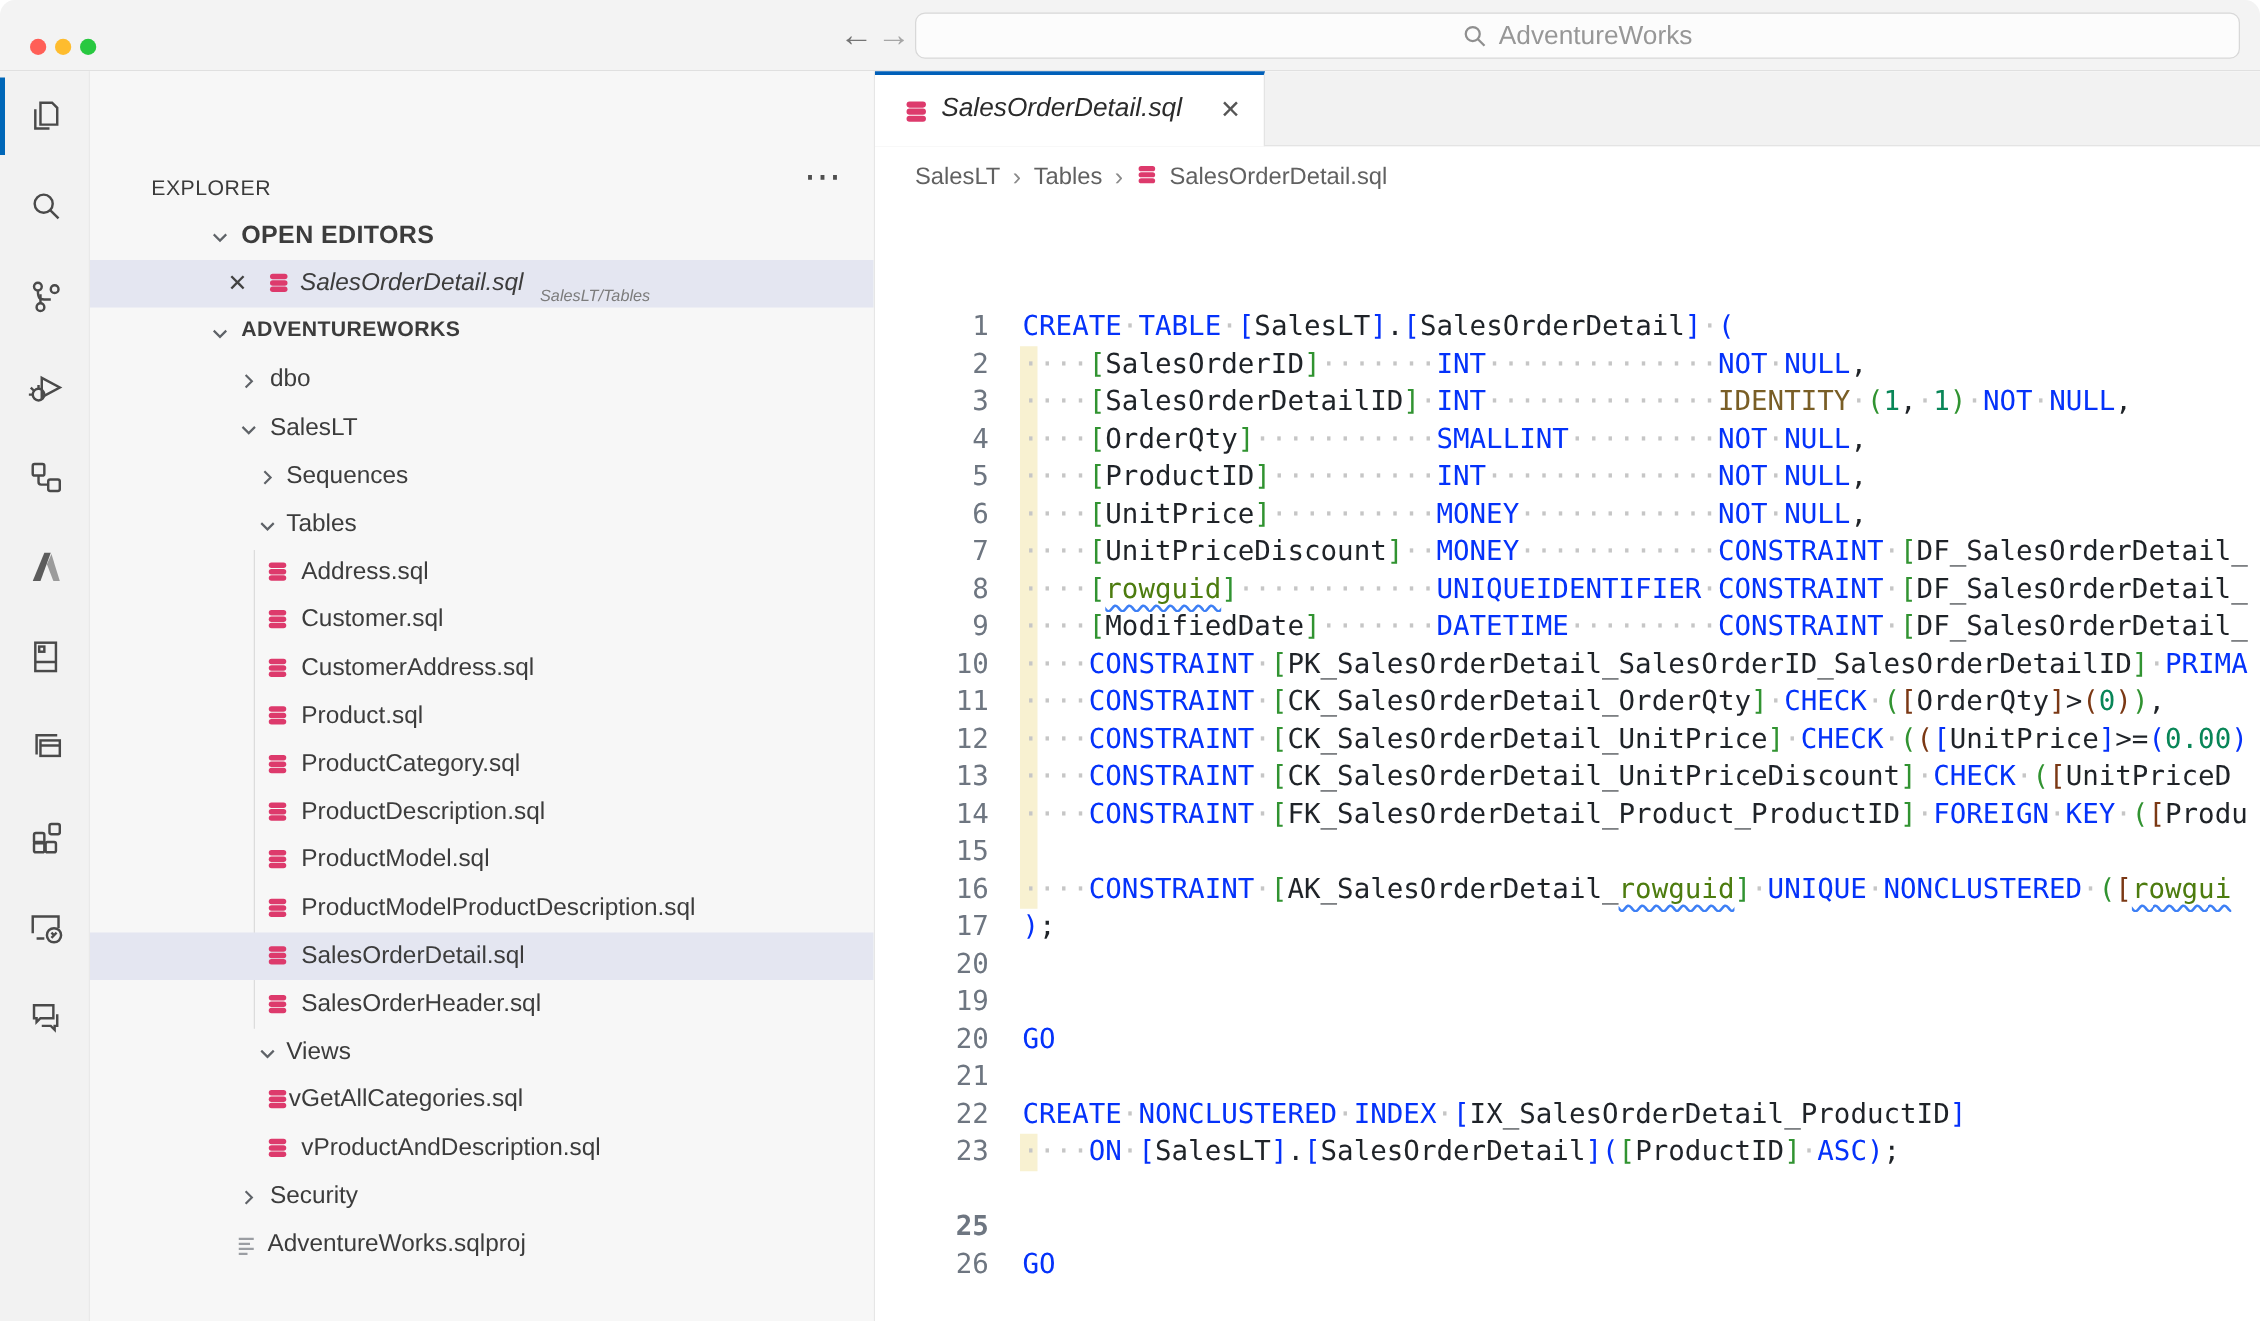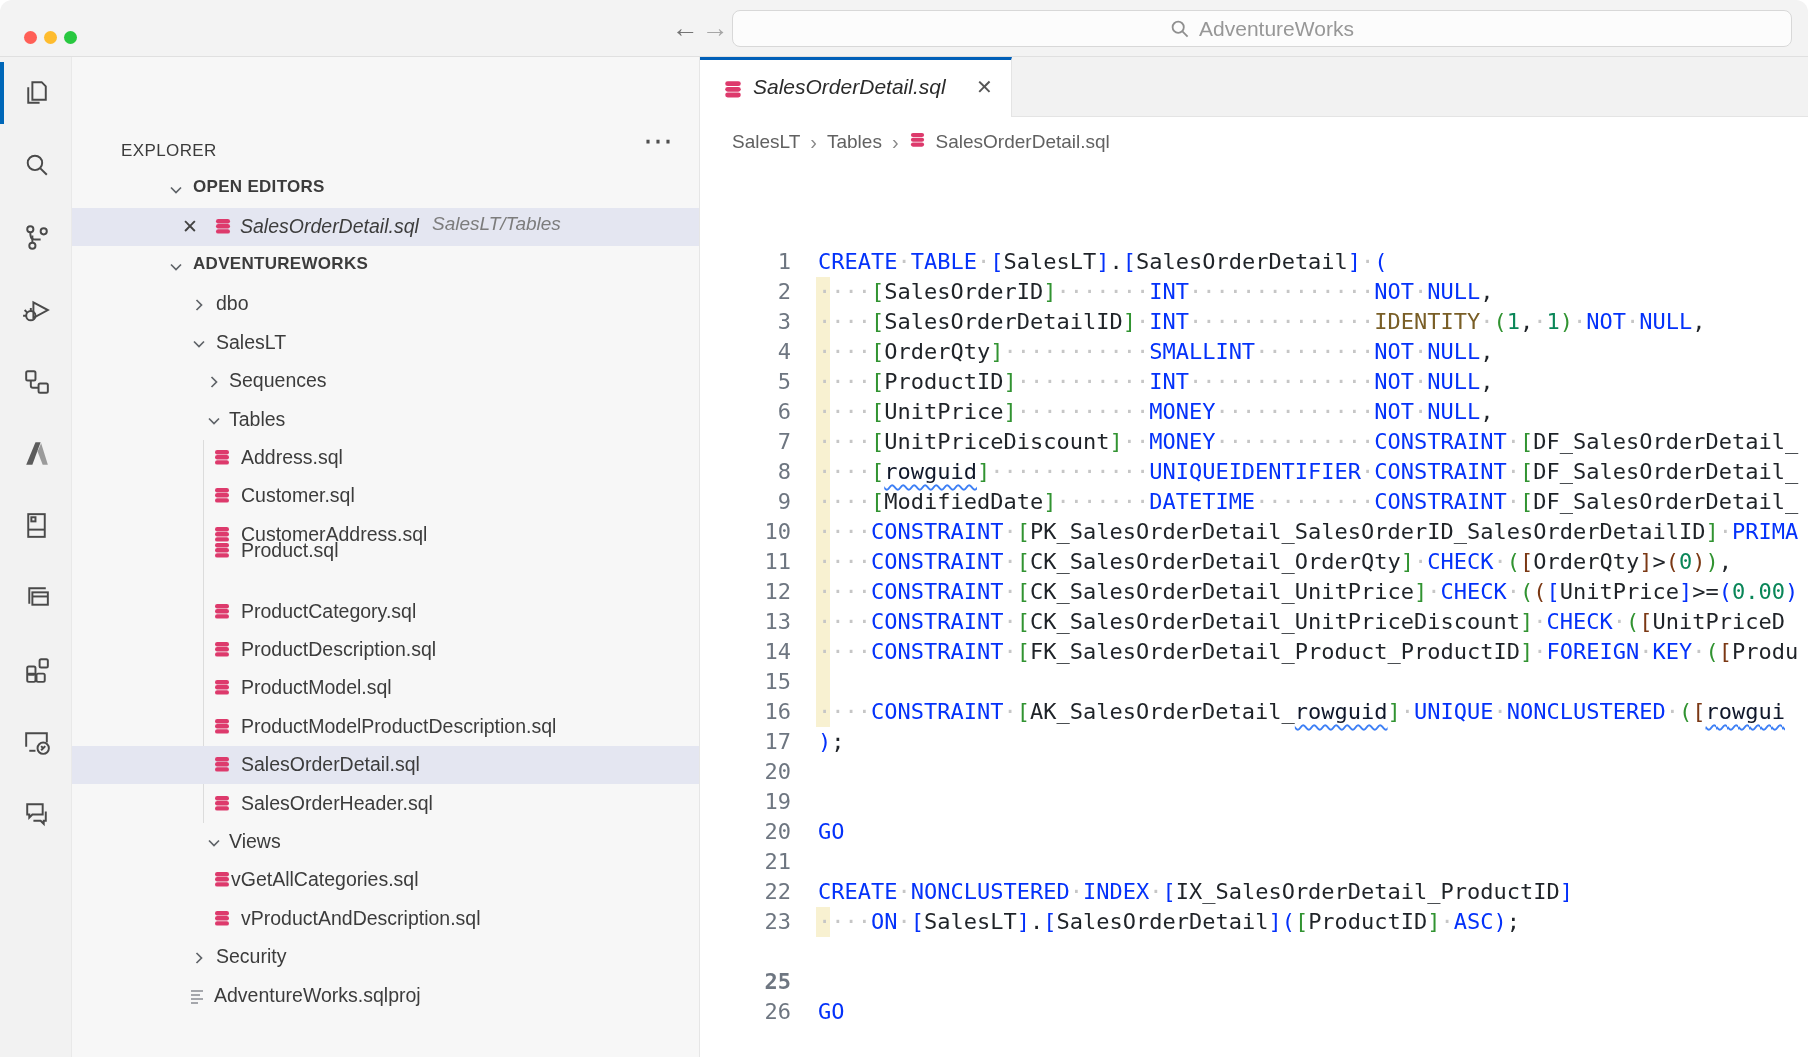--- a/index.html
+++ b/index.html
@@ -34,21 +34,21 @@
   #sidebar{position:absolute;left:72px;top:57px;width:627px;height:1000px;background:#f7f7f7;}
   #explorer-title{position:absolute;left:49px;top:84px;font-size:17px;color:#3b3b3b;letter-spacing:.4px;}
   #explorer-more{position:absolute;left:566px;top:66px;font-size:30px;color:#4f4f4f;width:40px;
                  text-align:center;}
   .sec-label{font-size:17px;font-weight:bold;color:#3b3b3b;letter-spacing:.3px;}
   .row{position:absolute;left:0;width:627px;height:38px;}
   .row.selected{background:#e4e6f1;}
   .row .chev{position:absolute;top:11px;}
   .row .lbl{position:absolute;top:7px;font-size:19.5px;color:#3c3c3c;white-space:nowrap;}
   .row .lbl.italic{font-style:italic;}
-  .row .desc{position:absolute;top:5px;font-size:19px;font-style:italic;color:#7c7c7c;white-space:nowrap;}
+  .row .desc{position:absolute;top:21px;font-size:13px;font-style:italic;color:#7c7c7c;white-space:nowrap;}
   .row .close-x{position:absolute;top:7px;font-size:19px;color:#424242;}
   .dbicon{position:absolute;top:9px;}
   .linesicon{position:absolute;top:10px;}
   #guide{position:absolute;left:131px;top:383px;width:1px;height:383px;background:#dcdcdc;}
 
   
   #editor{position:absolute;left:699px;top:57px;width:1109px;height:1000px;background:#ffffff;
           border-left:1px solid #e6e6e6;box-sizing:border-box;}
   #tabstrip{position:absolute;left:0;top:0;width:1109px;height:60px;background:#f2f2f2;
             border-bottom:1px solid #e4e4e4;box-sizing:border-box;}
@@ -65,21 +65,21 @@
 
   #code{position:absolute;left:0;top:133px;width:1109px;height:867px;
         font-family:"DejaVu Sans Mono","Liberation Mono",monospace;font-size:22px;}
   .codeline{position:absolute;left:0;width:1109px;height:30px;line-height:30px;white-space:pre;}
   .gutter{position:absolute;left:0;top:0;width:91px;text-align:right;color:#6e7681;}
   .ltext{position:absolute;left:118px;top:0;}
   .indent-band{position:absolute;left:116px;width:14px;background:#f8f1d1;}
 
   .cl-k{color:#0432fa}.cl-t{color:#1f2328}.cl-n{color:#098658}.cl-f{color:#795e26}
   .cl-b1{color:#0431fa}.cl-b2{color:#319331}.cl-b3{color:#7b3814}.cl-w{color:#c6c6c6}
-  .cl-sq{color:#0f172a;text-decoration:underline wavy #3d7ff5 2px;text-underline-offset:5px;}
+  .cl-sq{color:#4d7c0f;text-decoration:underline wavy #3d7ff5 2px;text-underline-offset:5px;}
 </style>
 </head>
 <body>
 
 <div id="window">
 
   <div id="titlebar">
     <span class="light" id="light-close" style="left: 24px; background: rgb(255, 95, 87);"></span>
     <span class="light" id="light-min" style="left: 44px; background: rgb(254, 188, 46);"></span>
     <span class="light" id="light-zoom" style="left: 64px; background: rgb(40, 200, 64);"></span>
@@ -178,21 +178,21 @@
 
   <div id="sidebar">
     <div id="explorer-title">EXPLORER</div>
     <div id="explorer-more">⋯</div>
     <div id="guide"></div>
     <div id="tree-root">
         <div class="row" style="top: 113px;">
           <span class="chev" style="left:95px"><svg width="18" height="18" viewBox="0 0 18 18">
     <polyline points="4,6.5 9,11.5 14,6.5" fill="none" stroke="#5f6368" stroke-width="1.7"></polyline>
             </svg></span>
-          <span class="lbl sec-label" style="left:121px;font-size:17px;">OPEN EDITORS</span>
+          <span class="lbl sec-label" style="left:121px;font-size:20px;">OPEN EDITORS</span>
         </div>
         <div class="row selected" style="top: 151px;">
           <span class="close-x" style="left:110px">✕</span>
           <span class="dbicon" style="left:142px"><svg width="18" height="18" viewBox="0 0 18 18">
     <rect x="2" y="2" width="14" height="4.4" rx="2.2" fill="#dd3a6c"></rect>
     <rect x="2" y="7.1" width="14" height="4.4" rx="2.2" fill="#dd3a6c"></rect>
     <rect x="2" y="12.2" width="14" height="4.4" rx="2.2" fill="#dd3a6c"></rect>
             </svg></span>
           <span class="lbl italic" style="left:168px;">SalesOrderDetail.sql</span>
           <span class="desc" style="left:360px">SalesLT/Tables</span>
@@ -244,21 +244,21 @@
           <span class="lbl" style="left:169px;">Customer.sql</span>
         </div>
         <div class="row" style="top: 459px;">
           <span class="dbicon" style="left:141px"><svg width="18" height="18" viewBox="0 0 18 18">
     <rect x="2" y="2" width="14" height="4.4" rx="2.2" fill="#dd3a6c"></rect>
     <rect x="2" y="7.1" width="14" height="4.4" rx="2.2" fill="#dd3a6c"></rect>
     <rect x="2" y="12.2" width="14" height="4.4" rx="2.2" fill="#dd3a6c"></rect>
             </svg></span>
           <span class="lbl" style="left:169px;">CustomerAddress.sql</span>
         </div>
-        <div class="row" style="top: 475px;">
+        <div class="row" style="top: 497px;">
           <span class="dbicon" style="left:141px"><svg width="18" height="18" viewBox="0 0 18 18">
     <rect x="2" y="2" width="14" height="4.4" rx="2.2" fill="#dd3a6c"></rect>
     <rect x="2" y="7.1" width="14" height="4.4" rx="2.2" fill="#dd3a6c"></rect>
     <rect x="2" y="12.2" width="14" height="4.4" rx="2.2" fill="#dd3a6c"></rect>
             </svg></span>
           <span class="lbl" style="left:169px;">Product.sql</span>
         </div>
         <div class="row" style="top: 536px;">
           <span class="dbicon" style="left:141px"><svg width="18" height="18" viewBox="0 0 18 18">
     <rect x="2" y="2" width="14" height="4.4" rx="2.2" fill="#dd3a6c"></rect>

